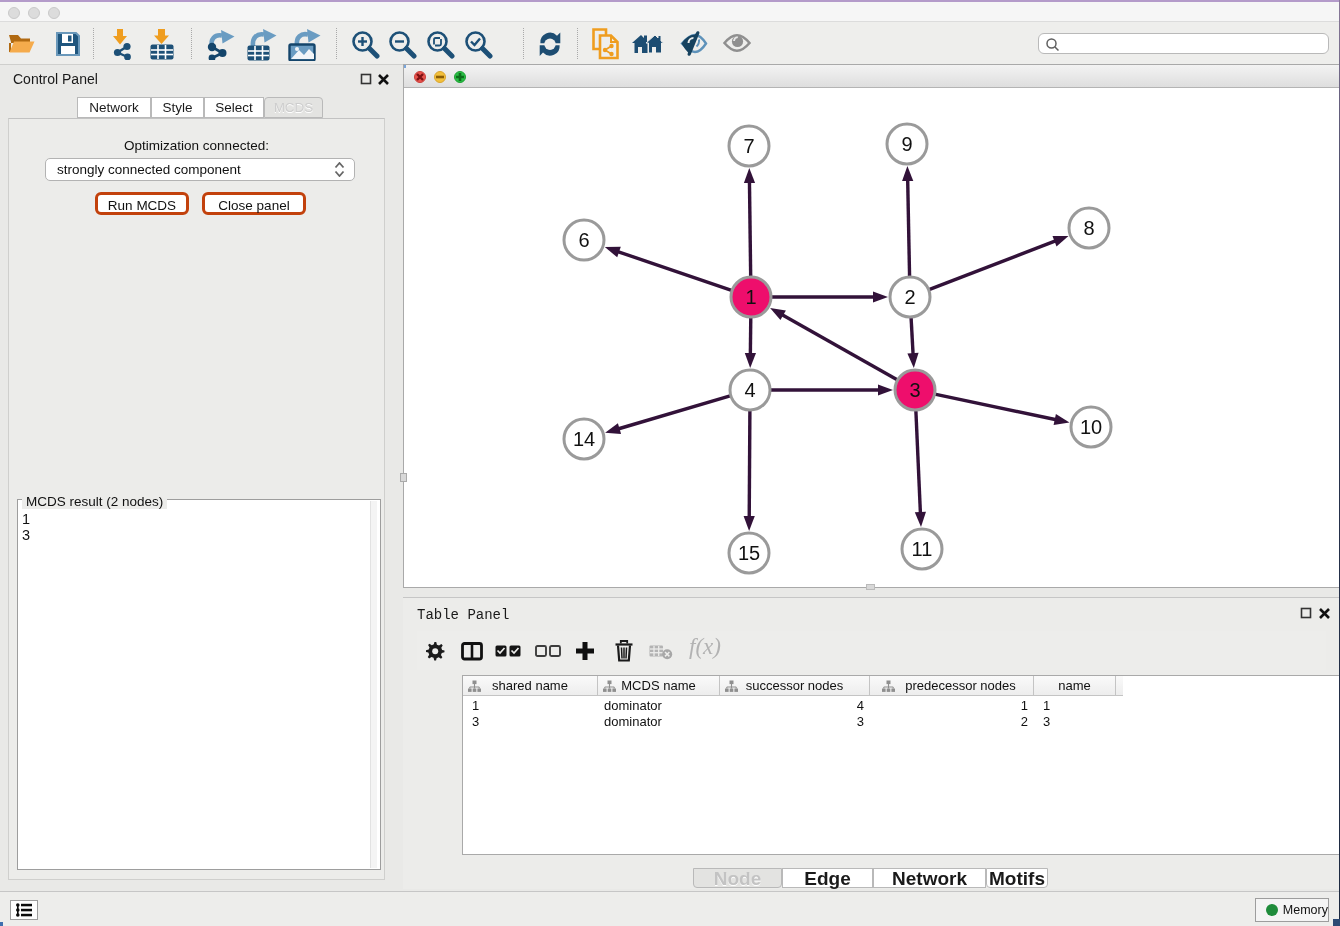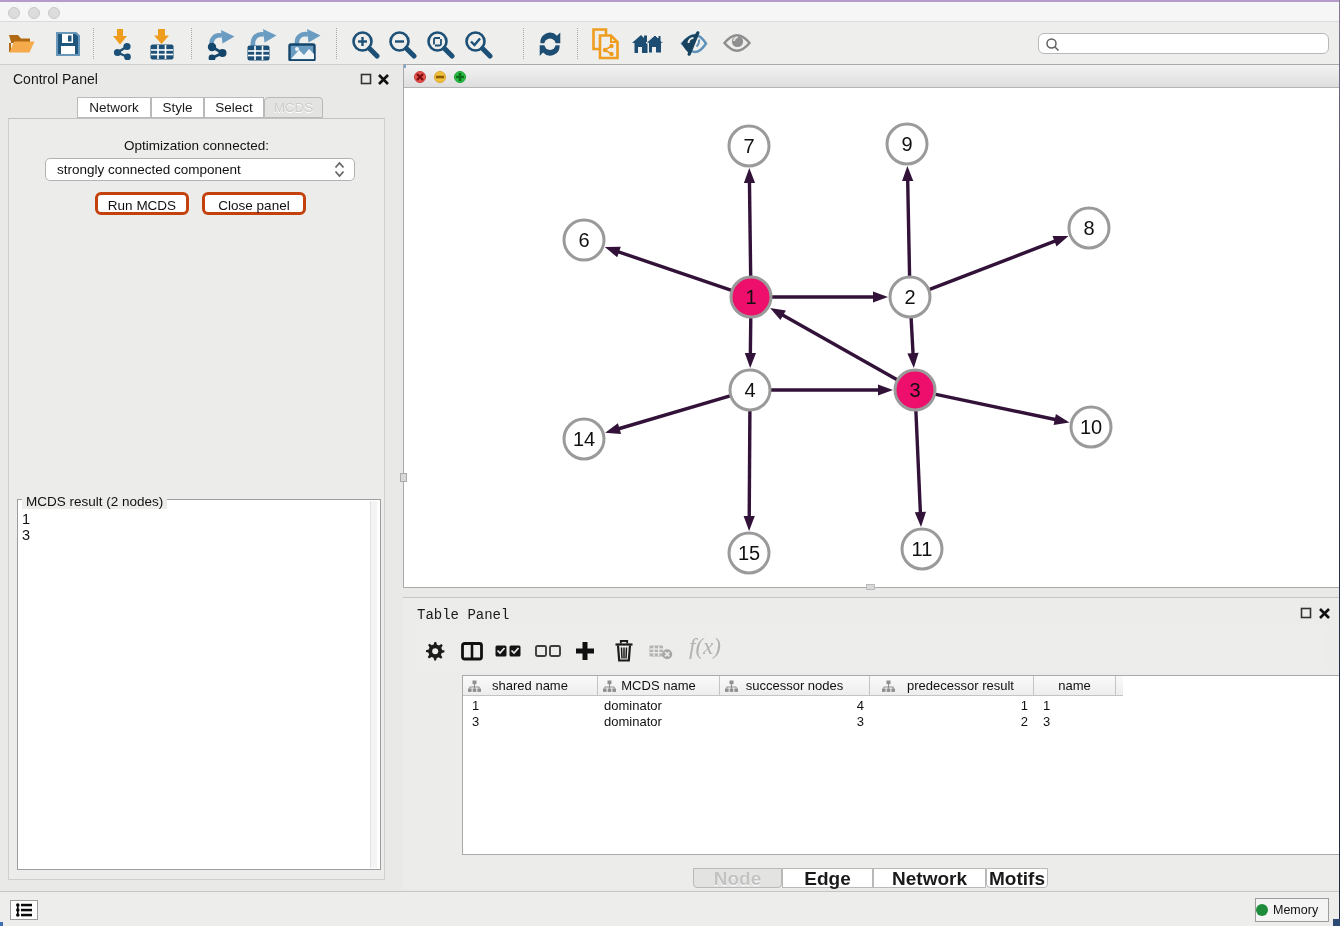--- a/index.html
+++ b/index.html
@@ -35,21 +35,21 @@
 #tpanel { left:403px; top:597px; width:937px; height:292px; background:#ececea; border-top:1px solid #c6c6c6; }
 #tptitle { left:14px; top:9px; font-size:14px; color:#1a1a1a; position:absolute;font-family:Liberation Mono, monospace; }
 #ttoolbar { position:absolute; left:14px; top:33px; width:909px; height:39px; background:#ededeb; }
 #ttable { position:absolute; left:22px; top:77px; width:912px; height:180px; background:#fff; border:1px solid #a9a9a9;margin-left:37px; }
 #thead { position:absolute; left:0; top:0; width:660px; height:20px; background:linear-gradient(#fafafa,#ededed); border-bottom:1px solid #c4c4c4; }
 .hcol { position:absolute; top:0; height:20px; border-right:1px solid #c4c4c4; font-size:13px; color:#111; text-align:center; line-height:20px; }
 .trow { position:absolute; font-size:13px; color:#111; }
 .btab { position:absolute; top:270px; height:20px; border:1px solid #b9b9b9; background:#fff; font-size:19px; font-weight:bold; color:#1a1a1a; text-align:center; line-height:19px; }
 
 #statusbar { left:0; top:891px; width:1340px; height:35px; background:#ededeb; border-top:1px solid #c6c6c6; }
-#memorybtn { position:absolute; left:1255px; top:6px; width:74px; height:24px; background:#f4f4f4; border:1px solid #9d9d9d; font-size:12.5px; color:#111; text-align:left; line-height:22px; }
+#memorybtn { position:absolute; left:1255px; top:6px; width:74px; height:24px; background:#f4f4f4; border:1px solid #9d9d9d; font-size:12.5px; color:#111; text-align:right; line-height:22px; }
 #listbtn { position:absolute; left:10px; top:8px; width:28px; height:20px; background:#fdfdfd; border:1px solid #9c9c9c; }
 </style>
 </head>
 <body>
 <div class="abs" id="purple"></div>
 <div class="abs" id="titlebar">
   <div class="tl" style="left:8px"></div>
   <div class="tl" style="left:28px"></div>
   <div class="tl" style="left:48px"></div>
 </div>
@@ -349,21 +349,21 @@
       <circle cx="18.2" cy="10.2" r="5" fill="#a7a7a7"></circle>
       <path d="M16,8 L20.4,12.4 M20.4,8 L16,12.4" stroke="#ededeb" stroke-width="1.5"></path>
     </svg>
     <div style="position:absolute;left:272px;top:3px;font-family:'Liberation Serif',serif;font-style:italic;font-size:23px;color:#b2b2b2">f(x)</div>
   </div>
   <div id="ttable">
     <div id="thead">
       <div class="hcol" style="left:0;width:135px">shared name</div>
       <div class="hcol" style="left:135px;width:122px">MCDS name</div>
       <div class="hcol" style="left:257px;width:150px">successor nodes</div>
-      <div class="hcol" style="left:407px;width:164px;padding-left:18px">predecessor result</div>
+      <div class="hcol" style="left:407px;width:164px;padding-left:18px">predecessor nodes</div>
       <div class="hcol" style="left:571px;width:82px">name</div>
       <svg class="ticon" style="position:absolute;left:5px;top:4px" width="13" height="12">
           <rect x="4.5" y="0.5" width="4" height="3.6" fill="#8f8f8f"></rect>
           <path d="M6.5,4 L6.5,7 M1.8,7 L11.2,7 M1.8,7 L1.8,8.5 M6.5,7 L6.5,8.5 M11.2,7 L11.2,8.5" stroke="#8f8f8f" stroke-width="1.1" fill="none"></path>
           <rect x="0" y="8.5" width="3.6" height="3.4" fill="#8f8f8f"></rect>
           <rect x="4.7" y="8.5" width="3.6" height="3.4" fill="#8f8f8f"></rect>
           <rect x="9.4" y="8.5" width="3.6" height="3.4" fill="#8f8f8f"></rect>
         </svg>
       <svg class="ticon" style="position:absolute;left:140px;top:4px" width="13" height="12">
           <rect x="4.5" y="0.5" width="4" height="3.6" fill="#8f8f8f"></rect>

